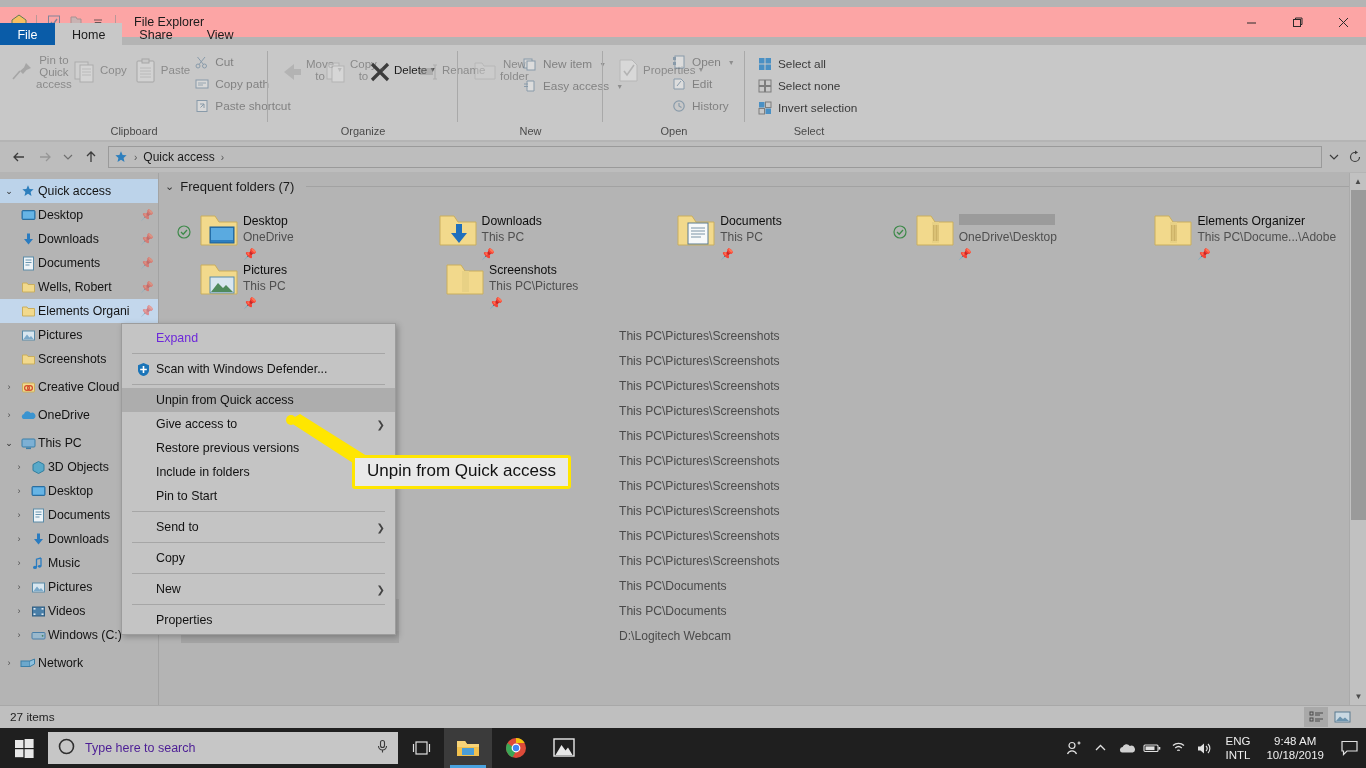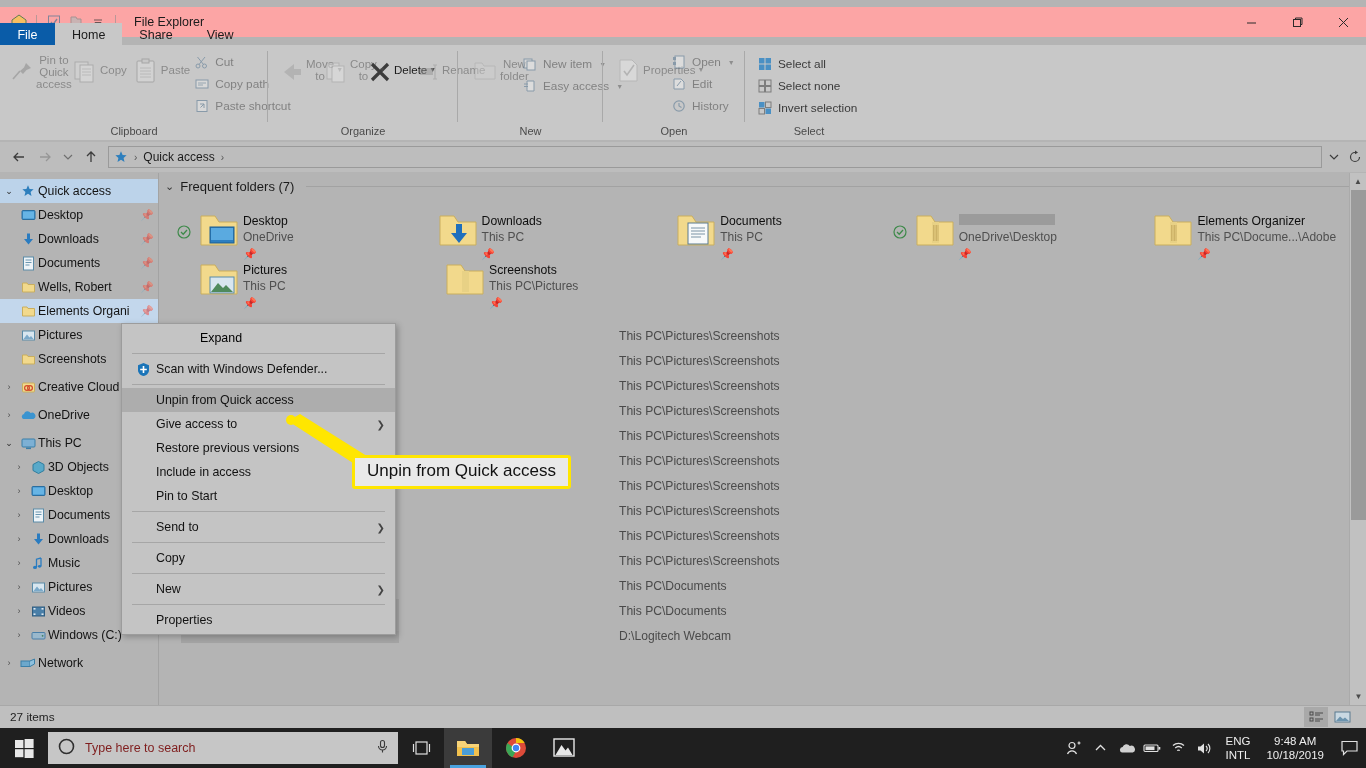--- a/index.html
+++ b/index.html
@@ -200,21 +200,21 @@
 
   
   .taskbar {
     position: absolute; top: 728px; left: 0; width: 1366px; height: 40px;
     background: #1f1f1f; display: flex; align-items: center;
   }
   .startbtn { width: 48px; height: 40px; display: flex; align-items: center;
     justify-content: center; }
   .tsearch {
     width: 350px; height: 32px; background: #c6c6c6; display: flex;
-    align-items: center; padding: 0 8px 0 10px; color: #7f1d1d; font-size: 12.5px;
+    align-items: center; padding: 0 8px 0 10px; color: #4c1d95; font-size: 12.5px;
   }
   .tsearch .txt { margin-left: 10px; }
   .tsearch .mic { margin-left: auto; }
   .taskview { width: 46px; height: 40px; display: flex; align-items: center;
     justify-content: center; }
   .tbapp { width: 48px; height: 40px; display: flex; align-items: center;
     justify-content: center; position: relative; }
   .tbapp.active { background: #3b3b3b; }
   .tbapp.active::after {
     content: ""; position: absolute; bottom: 0; left: 6px; right: 6px;
@@ -236,21 +236,21 @@
     background: #c4c4c4; border: 1px solid #9c9c9c;
     box-shadow: 2px 2px 6px rgba(0,0,0,.25); padding: 2px 0;
     z-index: 50;
   }
   .ctxitem {
     height: 24px; display: flex; align-items: center; font-size: 12.4px;
     color: #121212; padding-left: 8px; position: relative;
   }
   .ctxitem .cico { width: 26px; flex: 0 0 26px; display: flex;
     align-items: center; justify-content: center; }
-  .ctxitem.dim { color: #000000; margin-left: 44px; }
+  .ctxitem.dim { color: #6d28d9; }
   .ctxitem.hl { background: #adadad; }
   .ctxitem .arrow { position: absolute; right: 10px; font-size: 10px; color: #444; }
   .ctxsep { height: 1px; background: #a6a6a6; margin: 3px 10px; }
 
   
   .callout {
     position: absolute; left: 352px; top: 455px; z-index: 60;
     background: #e9e9e9; border: 3px solid #ffe600; border-radius: 3px;
     padding: 3px 12px 5px; font-size: 17px; color: #111;
     font-family: "Liberation Sans", sans-serif;
@@ -1056,21 +1056,21 @@
       <span class="cico"></span>
       <span>Give access to</span>
       <span class="arrow">❯</span>
     </div>
     <div class="ctxitem">
       <span class="cico"></span>
       <span>Restore previous versions</span>
     </div>
     <div class="ctxitem">
       <span class="cico"></span>
-      <span>Include in access</span>
+      <span>Include in folders</span>
       <span class="arrow">❯</span>
     </div>
     <div class="ctxitem">
       <span class="cico"></span>
       <span>Pin to Start</span>
     </div>
     <div class="ctxsep"></div>
 
     <div class="ctxitem">
       <span class="cico"></span>

